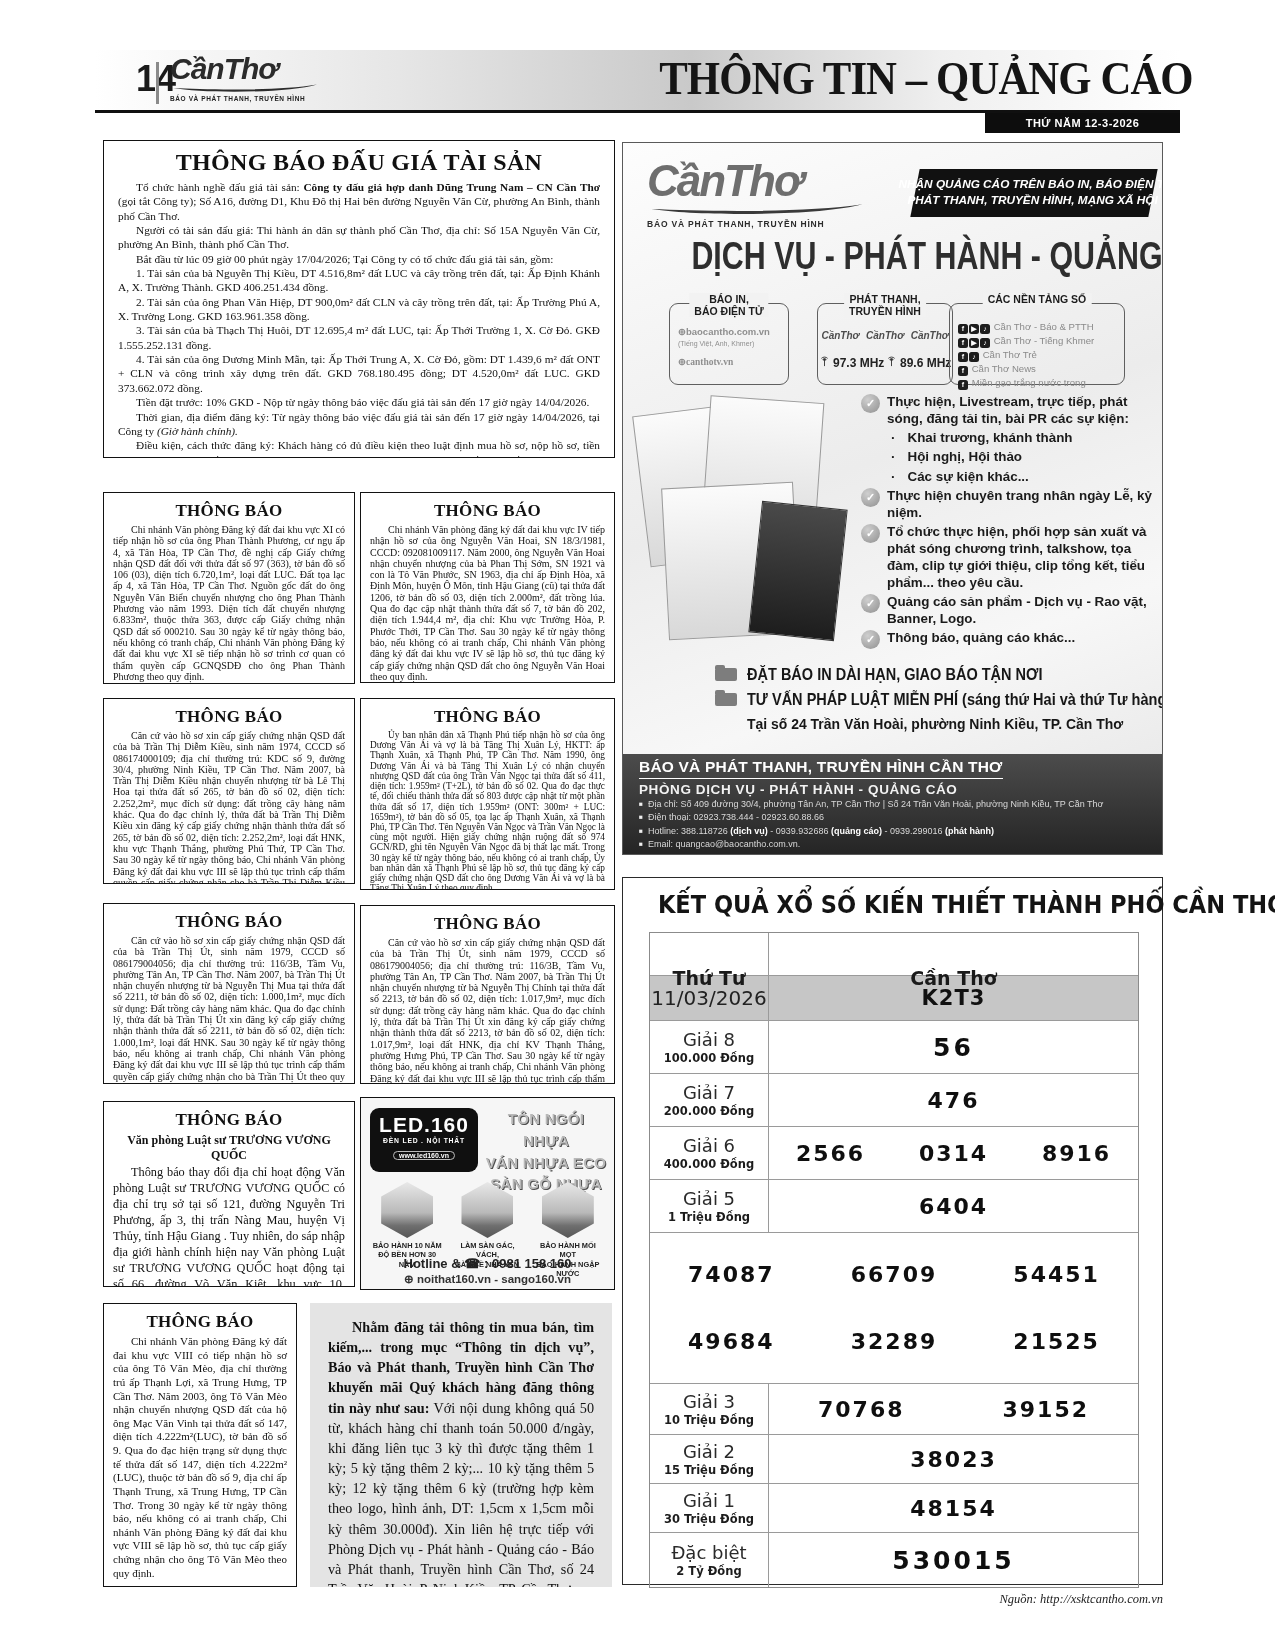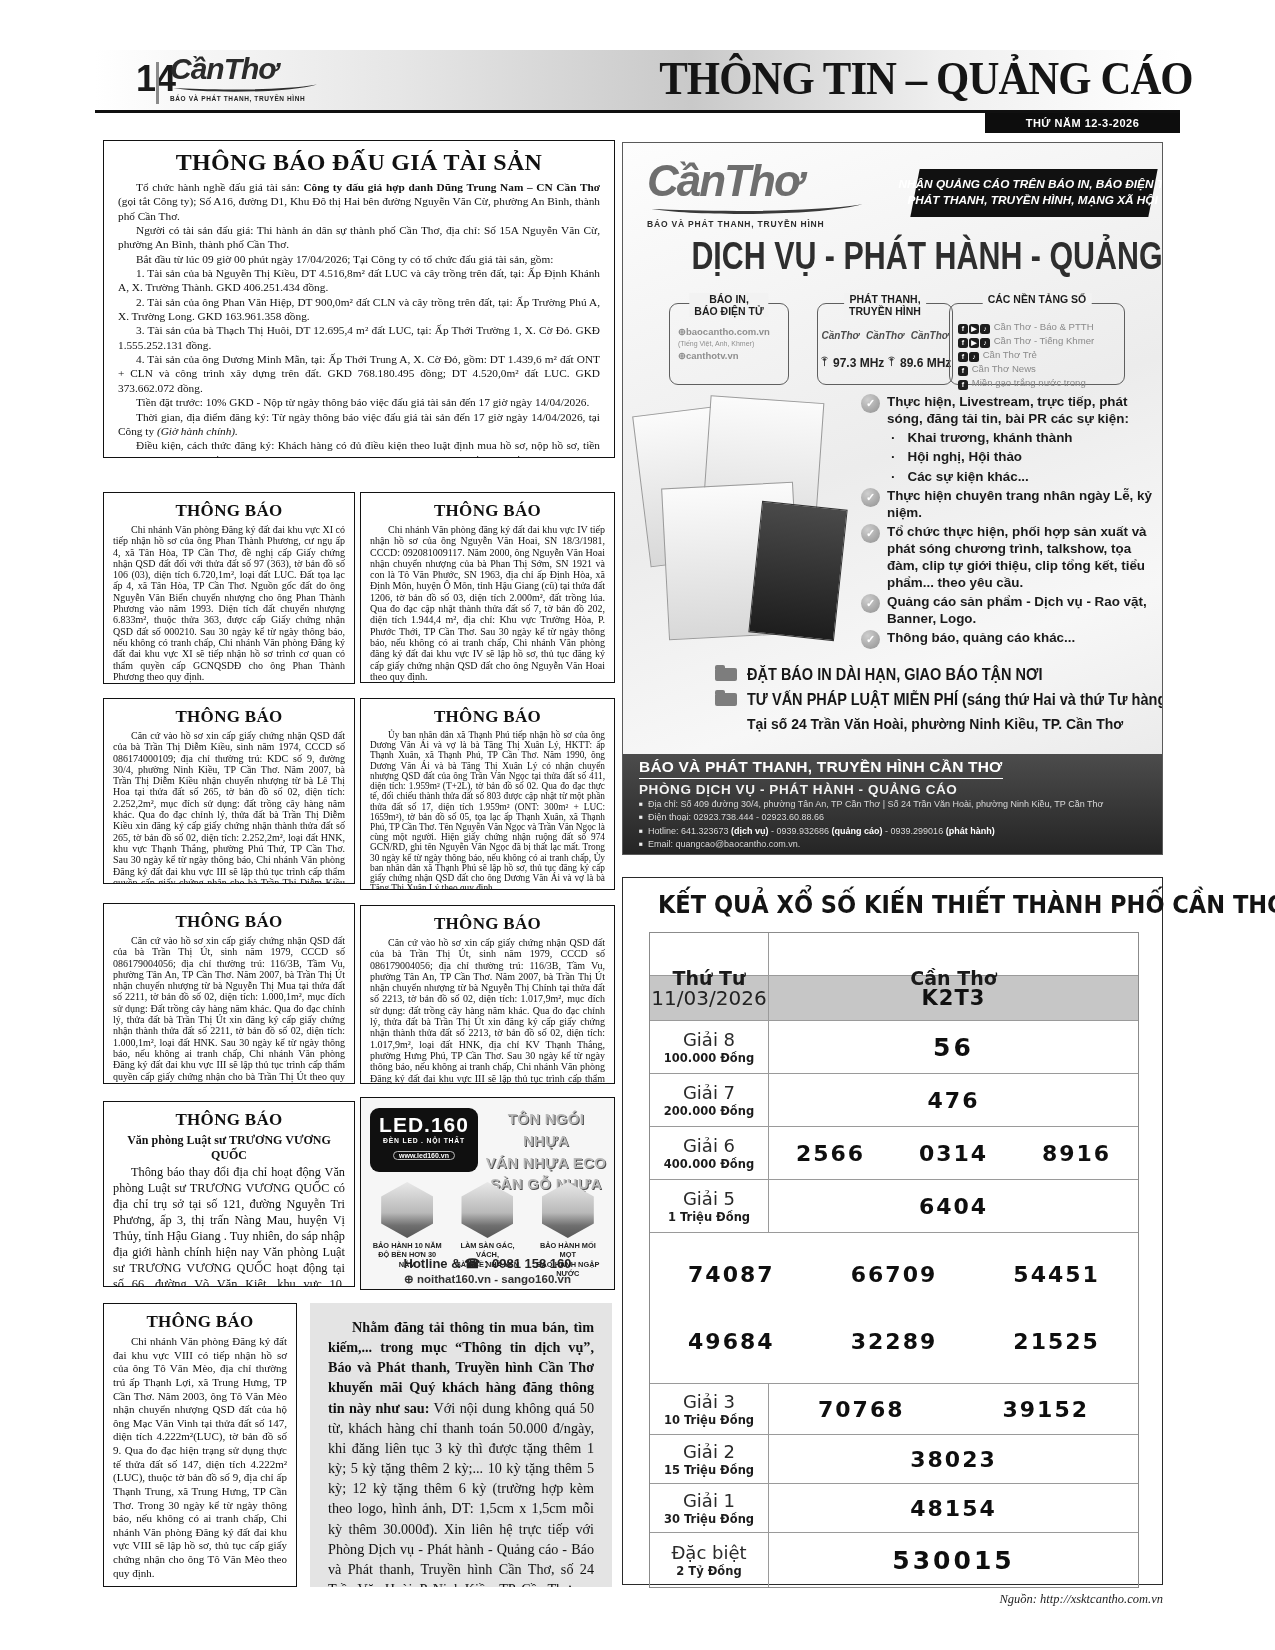--- a/index.html
+++ b/index.html
@@ -255,21 +255,21 @@
     <div class="sv-banner">
       <div>NHẬN QUẢNG CÁO TRÊN BÁO IN, BÁO ĐIỆN TỬ</div>
       <div>PHÁT THANH, TRUYỀN HÌNH, MẠNG XÃ HỘI</div>
     </div>
     <div class="sv-headline"><span>DỊCH VỤ - PHÁT HÀNH - QUẢNG CÁO</span></div>
 
     <div class="svc" style="left:46px;top:160px;width:120px;height:82px;">
       <div class="ct"><span>BÁO IN,</span><br><span>BÁO ĐIỆN TỬ</span></div>
       <div class="svc1-items">
         <div><span class="globe">⊕ </span><span>baocantho.com.vn</span><br><span class="note">(Tiếng Việt, Anh, Khmer)</span></div>
-        <div style="margin-top:2px;"><span class="globe">⊕ </span><span>canthotv.vn</span></div>
+        <div style="margin-top:8px;font-family:Liberation Serif, serif;"><span class="globe">⊕ </span><span>canthotv.vn</span></div>
       </div>
     </div>
 
     <div class="svc" style="left:178px;top:160px;width:136px;height:82px;margin-left:16px;">
       <div class="ct"><span>PHÁT THANH,</span><br><span>TRUYỀN HÌNH</span></div>
       <div class="svc2-ch">
         <span>CầnThơ</span>
         <span>CầnThơ</span>
         <span>CầnThơ</span>
       </div>
@@ -339,21 +339,21 @@
           <span class="offer-text">TƯ VẤN PHÁP LUẬT MIỄN PHÍ (sáng thứ Hai và thứ Tư hàng tuần)</span>
         </div>
       <div class="offer3">Tại số 24 Trần Văn Hoài, phường Ninh Kiều, TP. Cần Thơ</div>
     </div>
 
     <div class="sv-contact">
       <div class="t1">BÁO VÀ PHÁT THANH, TRUYỀN HÌNH CẦN THƠ</div>
       <div class="t2">PHÒNG DỊCH VỤ - PHÁT HÀNH - QUẢNG CÁO</div>
       <div class="cl">Địa chỉ: Số 409 đường 30/4, phường Tân An, TP Cần Thơ | Số 24 Trần Văn Hoài, phường Ninh Kiều, TP Cần Thơ</div>
       <div class="cl">Điện thoại: 02923.738.444 - 02923.60.88.66</div>
-      <div class="cl"><span>Hotline: 641.323673 </span><b>(dịch vụ)</b><span> - 0939.932686 </span><b>(quảng cáo)</b><span> - 0939.299016 </span><b>(phát hành)</b></div>
+      <div class="cl"><span>Hotline: 388.118726 </span><b>(dịch vụ)</b><span> - 0939.932686 </span><b>(quảng cáo)</b><span> - 0939.299016 </span><b>(phát hành)</b></div>
       <div class="cl">Email: quangcao@baocantho.com.vn.</div>
     </div>
   </div>
 
   <div class="lotto" style="left:622px;top:877px;width:541px;height:708px;">
     <div class="lot-title"><span>KẾT QUẢ XỔ SỐ KIẾN THIẾT THÀNH PHỐ CẦN THƠ</span></div>
     <div class="lt">
       <div class="lrow" style="height:42px;">
         <div class="lcell-l">
             <span class="l-h">Thứ Tư</span>

